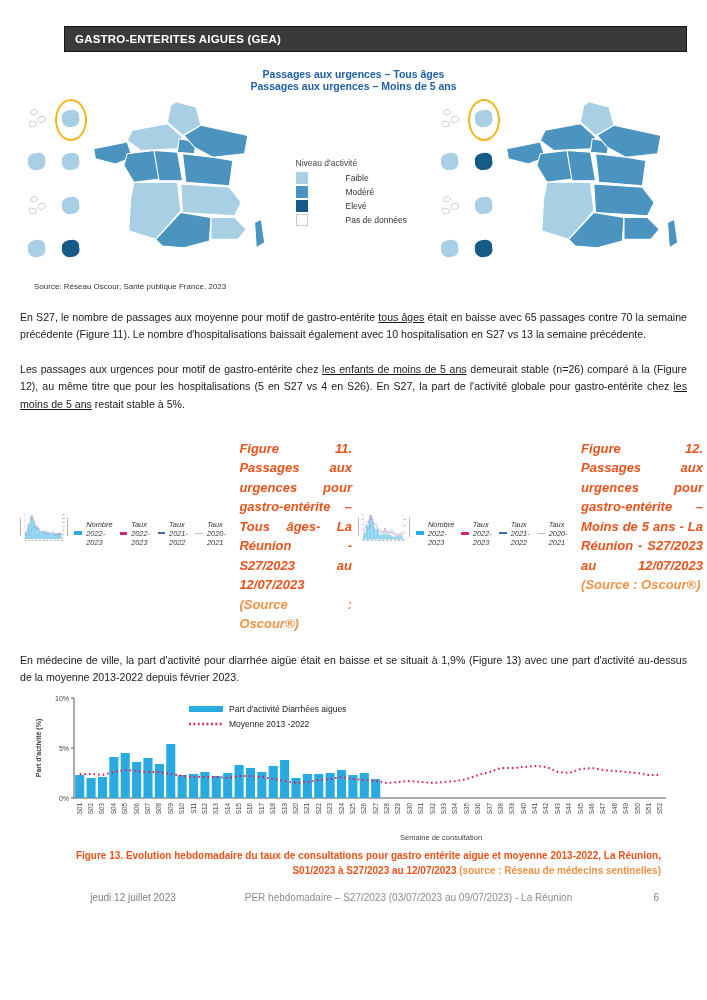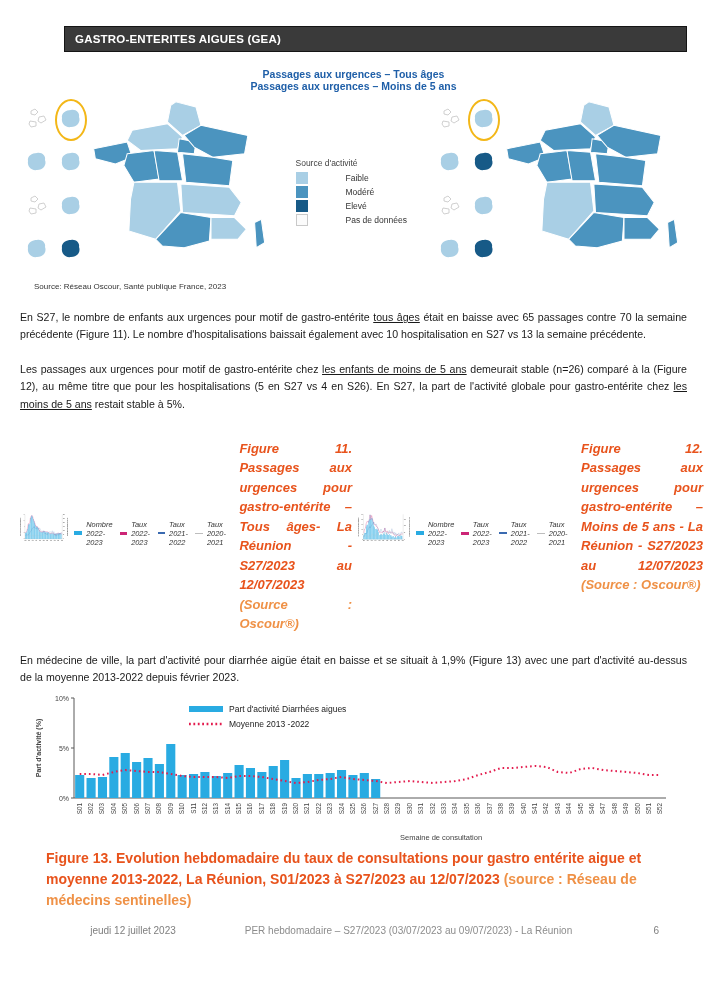--- a/index.html
+++ b/index.html
@@ -21,21 +21,21 @@
   .legend-chip.nodata{border:1px solid #c9c9c9;}
   .src-line{font-size:8px;color:#333;margin:14px 0 0 14px;}
   .para{font-size:10.6px;line-height:1.62;text-align:justify;margin-top:18px;}
   .figrow{display:flex;gap:6px;margin-top:16px;}
   .figcol{display:flex;flex-direction:row;font-style:italic;}
   .chart-legend{display:flex;justify-content:space-between;padding:0 6px;margin-top:4px;}
   .cl-item{display:flex;align-items:center;gap:4px;font-size:7.4px;color:#333;}
   .cl-chip{display:inline-block;width:15px;}
   .figcap{font-size:13px;font-weight:bold;color:#e8531c;text-align:justify;line-height:1.5;margin-top:10px;}
   .figcap .src{color:#ef9146;}
-  .figcap13{font-size:14px;font-weight:bold;color:#e8531c;text-align:left;line-height:1.5;margin:2px 26px 0 26px;}
+  .figcap13{font-size:10px;font-weight:bold;color:#e8531c;text-align:right;line-height:1.5;margin:2px 26px 0 26px;}
   .figcap13 .src{color:#ef9146;}
   .fig13wrap{margin-top:6px;padding-left:12px;}
   .footer{display:flex;align-items:center;margin-top:14px;font-size:10px;color:#8c8c8c;padding:0 28px;}
   .f-left{width:170px;text-align:center;color:#7f7f7f;}
   .f-center{flex:1;text-align:center;}
   .f-right{width:60px;text-align:right;color:#7f7f7f;}
 </style>
 </head>
 <body>
 
@@ -110,21 +110,21 @@
           <polygon points="108,64 144,68 168,72 164,102 112,98" fill="#4b94bf" stroke="#fff" stroke-width="1.2"></polygon>
           <polygon points="50,98 102,98 106,132 76,166 44,156 46,118" fill="#a9cfe5" stroke="#fff" stroke-width="1.2"></polygon>
           <polygon points="106,100 164,104 178,122 170,138 108,134" fill="#a9cfe5" stroke="#fff" stroke-width="1.2"></polygon>
           <polygon points="76,166 106,134 142,140 140,168 110,176 84,174" fill="#4b94bf" stroke="#fff" stroke-width="1.2"></polygon>
           <polygon points="142,140 170,140 184,154 174,166 142,166" fill="#a9cfe5" stroke="#fff" stroke-width="1.2"></polygon>
           <polygon points="194,146 202,142 206,170 196,176" fill="#4b94bf" stroke="#fff" stroke-width="1.2"></polygon>
         </svg>
     </div>
 
     <div class="map-legend">
-      <div class="lg-title">Source d'activité</div>
+      <div class="lg-title">Niveau d'activité</div>
       <div class="lg-item">
         <span class="legend-chip" style="background:#a9cfe5"></span>
         <span>Faible</span>
       </div>
       <div class="lg-item">
         <span class="legend-chip" style="background:#4b94bf"></span>
         <span>Modéré</span>
       </div>
       <div class="lg-item">
         <span class="legend-chip" style="background:#175a87"></span>
@@ -197,21 +197,21 @@
           <polygon points="106,100 164,104 178,122 170,138 108,134" fill="#4b94bf" stroke="#fff" stroke-width="1.2"></polygon>
           <polygon points="76,166 106,134 142,140 140,168 110,176 84,174" fill="#4b94bf" stroke="#fff" stroke-width="1.2"></polygon>
           <polygon points="142,140 170,140 184,154 174,166 142,166" fill="#4b94bf" stroke="#fff" stroke-width="1.2"></polygon>
           <polygon points="194,146 202,142 206,170 196,176" fill="#4b94bf" stroke="#fff" stroke-width="1.2"></polygon>
         </svg>
     </div>
   </div>
 
   <div class="src-line">Source: Réseau Oscour, Santé publique France, 2023</div>
 
-  <div class="para"><span>En S27, le nombre de enfants aux urgences pour motif de gastro-entérite </span><span style="text-decoration: underline;">tous âges</span><span> était en baisse avec 65 passages contre 70 la semaine précédente (Figure 11). Le nombre d'hospitalisations baissait également avec 10 hospitalisation en S27 vs 13 la semaine précédente.</span></div>
+  <div class="para"><span>En S27, le nombre de passages aux moyenne pour motif de gastro-entérite </span><span style="text-decoration: underline;">tous âges</span><span> était en baisse avec 65 passages contre 70 la semaine précédente (Figure 11). Le nombre d'hospitalisations baissait également avec 10 hospitalisation en S27 vs 13 la semaine précédente.</span></div>
   <div class="para"><span>Les passages aux urgences pour motif de gastro-entérite chez </span><span style="text-decoration: underline;">les enfants de moins de 5 ans</span><span> demeurait stable (n=26) comparé à la (Figure 12), au même titre que pour les hospitalisations (5 en S27 vs 4 en S26). En S27, la part de l'activité globale pour gastro-entérite chez </span><span style="text-decoration: underline;">les moins de 5 ans</span><span> restait stable à 5%.</span></div>
 
   <div class="figrow">
     <div class="figcol" style="width:332px">
       <svg width="332" height="198" viewBox="0 0 332 198">
           <line x1="34" y1="8" x2="34" y2="174" stroke="#8a8a8a" stroke-width="1"></line>
           <line x1="34" y1="174" x2="290" y2="174" stroke="#8a8a8a" stroke-width="1"></line>
           <line x1="290" y1="8" x2="290" y2="174" stroke="#8a8a8a" stroke-width="1"></line>
           <line x1="31" y1="174" x2="34" y2="174" stroke="#8a8a8a"></line>
           <text x="29" y="176.5" text-anchor="end" font-size="7" fill="#444">0</text>

